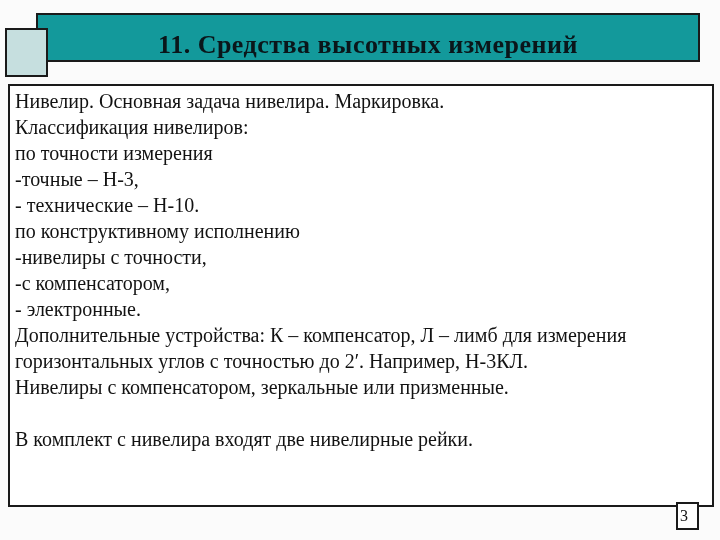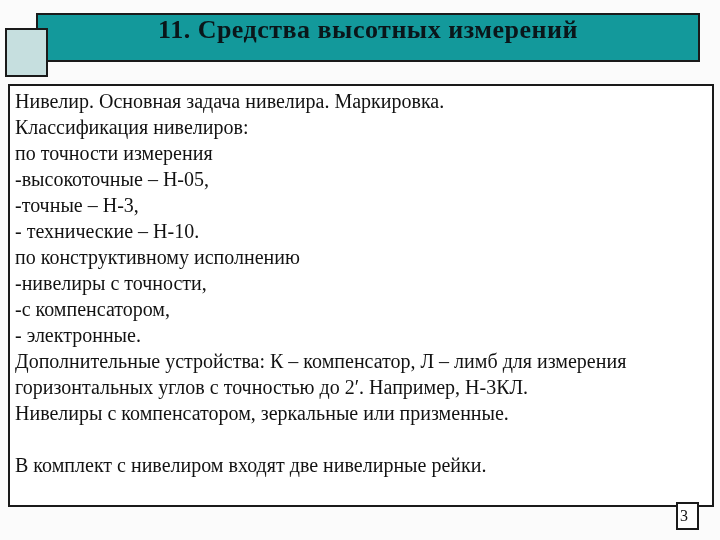--- a/index.html
+++ b/index.html
@@ -21,21 +21,21 @@
   .title-bar {
     position: absolute;
     left: 36px;
     top: 13px;
     width: 664px;
     height: 49px;
     box-sizing: border-box;
     background: var(--title-bar-bg, #13999b);
     border: 2px solid var(--border, #1a1a1a);
     display: flex;
-    align-items: flex-start;
+    align-items: flex-end;
     justify-content: center;
     z-index: 1;
   }
   .title-text {
     font-size: 26px;
     font-weight: bold;
     color: var(--title-text, #0a161a);
     white-space: nowrap;
     letter-spacing: 0.5px;
   }
@@ -99,32 +99,31 @@
     <span class="title-text">11. Средства высотных измерений</span>
   </div>
 
   <div class="corner-square"></div>
 
   <div class="content-box">
     <div>
         <div class="text-line">Нивелир. Основная задача нивелира. Маркировка.</div>
         <div class="text-line">Классификация нивелиров:</div>
         <div class="text-line">по точности измерения</div>
-        <div class="text-line">-высокоточные – Н-05,</div>
         <div class="text-line">-точные – Н-3,</div>
         <div class="text-line">- технические – Н-10.</div>
         <div class="text-line">по конструктивному исполнению</div>
         <div class="text-line">-нивелиры с точности,</div>
         <div class="text-line">-с компенсатором,</div>
         <div class="text-line">- электронные.</div>
         <div class="text-line">Дополнительные устройства: К – компенсатор, Л – лимб для измерения</div>
         <div class="text-line">горизонтальных углов с точностью до 2′. Например, Н-3КЛ.</div>
         <div class="text-line">Нивелиры с компенсатором, зеркальные или призменные.</div>
         <div class="text-line">&nbsp;</div>
-        <div class="text-line">В комплект с нивелиром входят две нивелирные рейки.</div>
+        <div class="text-line">В комплект с нивелира входят две нивелирные рейки.</div>
       </div>
   </div>
 
   <div class="page-number-box">
     <span class="page-number">3</span>
   </div>
 
 </div>
 
 </body></html>

